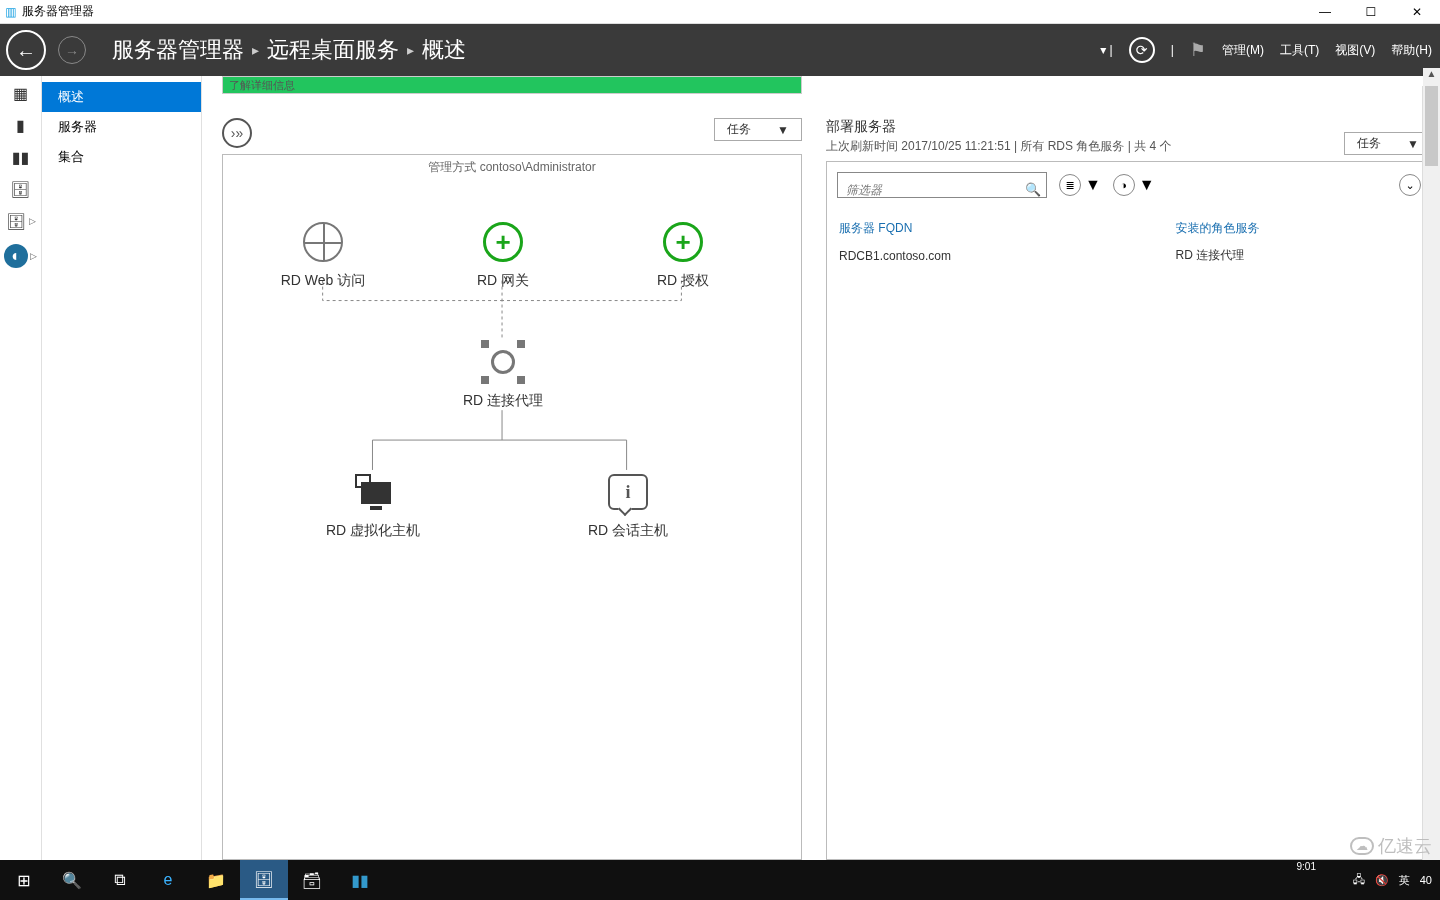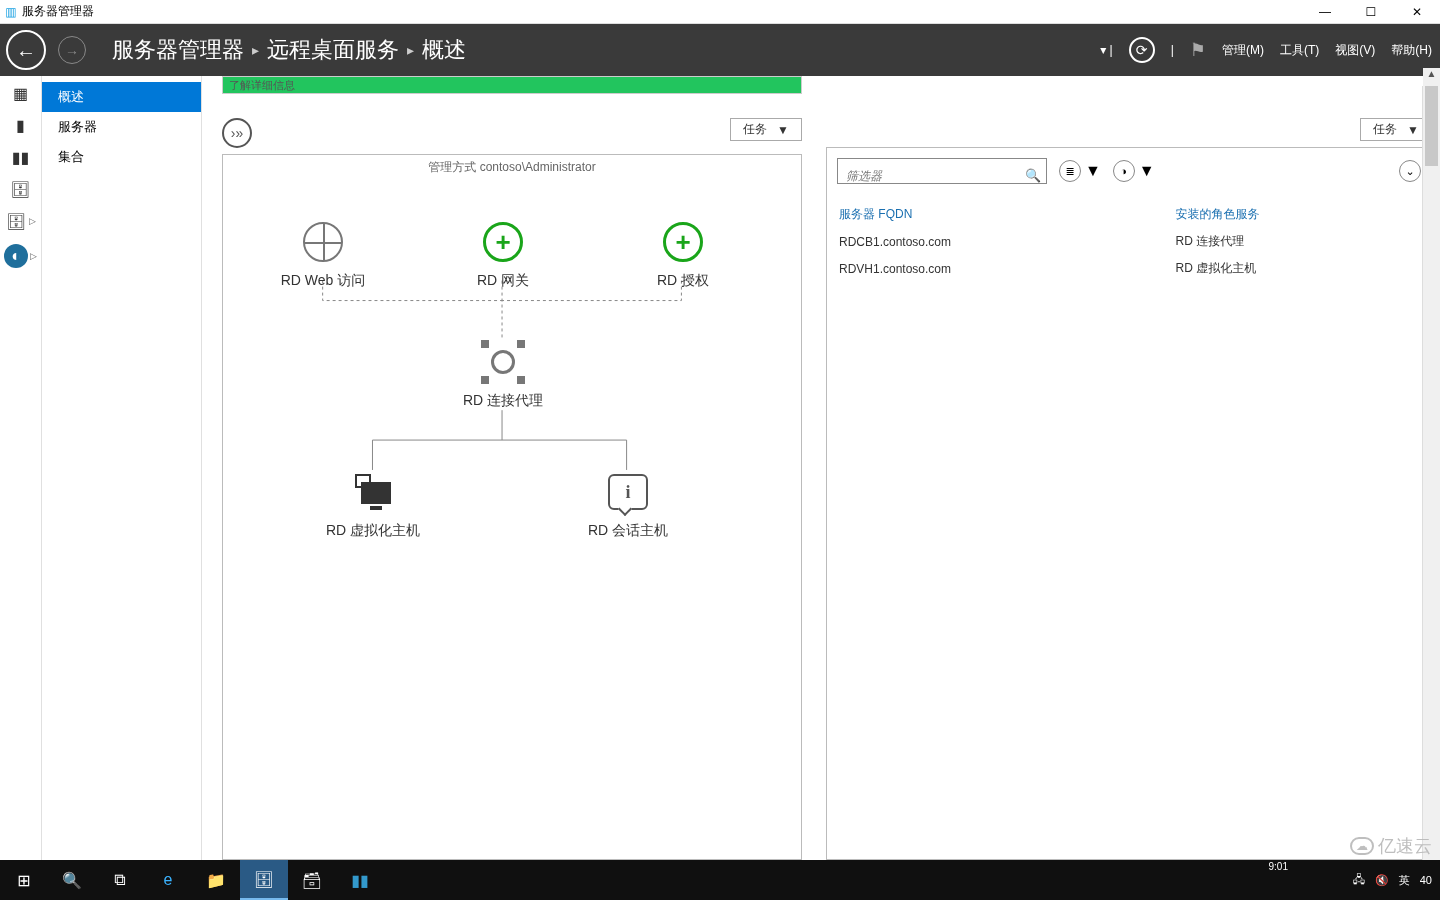--- a/index.html
+++ b/index.html
@@ -28,21 +28,21 @@
 .nav .nitem.sel{background:#0078d7;color:#fff;}
 .main{flex:1;display:flex;padding:0 8px 0 20px;gap:24px;overflow:hidden;}
 .col{display:flex;flex-direction:column;}
 .col.left{width:580px;}
 .col.right{flex:1;}
 .banner{height:18px;background:#22c55e;border:1px solid #ccc;font-size:11px;color:#555;padding:1px 6px;margin-bottom:24px;width:100%;overflow:hidden;}
 .secthdr{display:flex;align-items:flex-start;gap:10px;margin-bottom:2px;}
 .secticon{width:30px;height:30px;border:2px solid #555;border-radius:50%;display:flex;align-items:center;justify-content:center;font-size:14px;color:#555;}
 .secttitle{font-size:14px;color:#333;}
 .sectsub{font-size:12px;color:#666;}
-.tasksbtn{margin-left:auto;border:1px solid #aaa;padding:2px 12px;font-size:12px;display:flex;align-items:center;gap:10px;background:#fff;color:#333;}
+.tasksbtn{margin-left:auto;border:1px solid #aaa;padding:2px 12px;font-size:12px;display:flex;align-items:center;gap:26px;background:#fff;color:#333;}
 .panel{border:1px solid #bbb;margin-top:4px;flex:1;min-height:620px;position:relative;background:#fff;}
 .mgmt{font-size:12px;color:#666;padding:4px 8px;border-bottom:0;text-align:center;}
 .diagram{position:relative;width:100%;height:560px;}
 .node{position:absolute;display:flex;flex-direction:column;align-items:center;width:140px;}
 .node .nlbl{font-size:14px;color:#333;margin-top:8px;text-align:center;}
 .nico{width:44px;height:44px;display:flex;align-items:center;justify-content:center;}
 .plus{border:3px solid #1aa51a;border-radius:50%;color:#1aa51a;font-size:26px;font-weight:bold;width:40px;height:40px;line-height:34px;text-align:center;}
 .globeico{width:40px;height:40px;border:2px solid #777;border-radius:50%;position:relative;}
 .globeico::before,.globeico::after{content:"";position:absolute;border:1px solid #777;}
 .globeico::before{left:0;right:0;top:50%;height:0;}
@@ -214,20 +214,26 @@
               </div>
             <div class="nlbl">RD 会话主机</div>
           </div>
         </div>
       </div>
     </div>
 
     <div class="col right">
       <div style="height:42px"></div>
       <div class="secthdr" style="align-items:flex-end">
+        <div>
+          <div class="secttitle">部署服务器</div>
+          <div class="rightsub">
+            <span>上次刷新时间 </span><span>2017/10/25 11:21:51</span><span> | 所有 RDS 角色服务  | 共 4 个</span>
+          </div>
+        </div>
         <div class="tasksbtn">
             <span>任务</span>
             <span>▼</span>
           </div>
       </div>
 
       <div class="panel">
         <div class="filterrow">
           <div class="filterinput">
             <input placeholder="筛选器" style="">
@@ -248,24 +254,20 @@
               <tr>
             <th>服务器 FQDN</th>
             <th>安装的角色服务</th>
           </tr>
             </thead>
           <tbody>
             <tr>
                 <td>RDCB1.contoso.com</td>
                 <td>RD 连接代理</td>
               </tr>
-            <tr>
-                <td>RDVH1.contoso.com</td>
-                <td>RD 虚拟化主机</td>
-              </tr>
           </tbody>
         </table>
       </div>
     </div>
   </div>
 
   <div class="scrollbar">
     <div class="arr" style="top:-18px">▲</div>
     <div class="thumb"></div>
     <div class="arr" style="bottom:-18px">▼</div>
@@ -279,20 +281,20 @@
   <div class="tb" style="color:#3bb3ff">e</div>
   <div class="tb">📁</div>
   <div class="tb active">🗄</div>
   <div class="tb">🗃</div>
   <div class="tb" style="color:#39c">▮▮</div>
   <div class="tray">
     <span>🖧</span>
     <span>🔇</span>
     <span>英</span>
     <span>40</span>
-    <span style="position:absolute;right:152px;bottom:28px;font-size:10px">9:01</span>
+    <span style="position:absolute;right:124px;bottom:28px;font-size:10px">9:01</span>
   </div>
 </div>
 
 <div class="watermark">
   <span class="wmico">☁</span>
   <span>亿速云</span>
 </div>
 
 </body></html>

